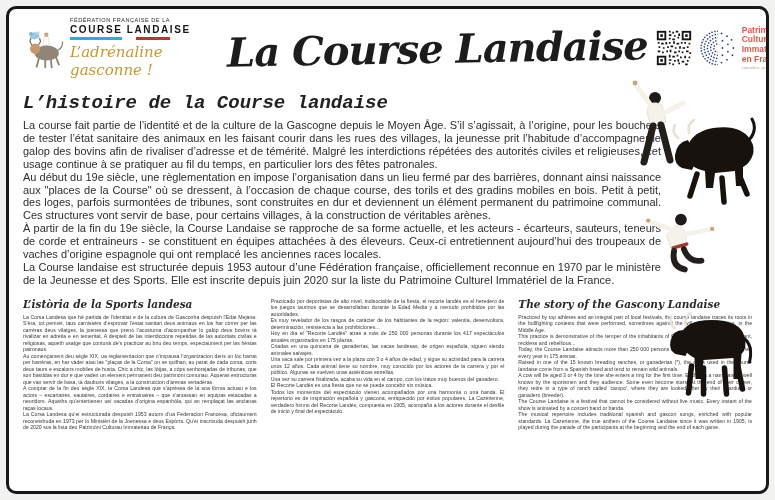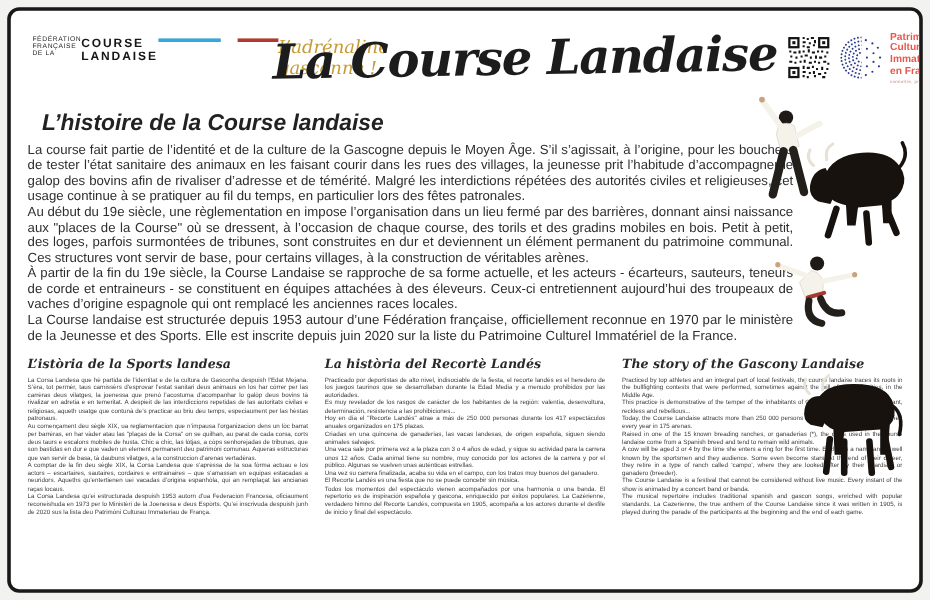--- a/index.html
+++ b/index.html
@@ -4,38 +4,38 @@
 <style>
   html,body{margin:0;padding:0;width:775px;height:500px;overflow:hidden;
     background:#f2f2f0;font-family:"Liberation Sans",sans-serif;
     -webkit-text-size-adjust:none;}
   .frame{position:absolute;left:6px;top:6px;right:6px;bottom:6px;
     background:#ffffff;border:3px solid #191919;border-radius:10px;
     padding:0 14px;box-sizing:border-box;overflow:hidden;}
   
   header{display:flex;align-items:center;gap:8px;height:70px;padding-top:4px;}
   .fed{display:flex;align-items:center;gap:4px;width:196px;flex:none;}
-  .fed-text{display:flex;flex-direction:row;}
+  .fed-text{display:flex;flex-direction:column;}
   .fed-l1{font-size:5.6px;letter-spacing:.5px;color:#2b2b2b;}
   .fed-l2{font-size:10px;font-weight:bold;letter-spacing:1.6px;color:#161616;margin-top:1px;}
   .fed-bars{display:flex;gap:14px;margin:2px 0 3px;}
   .bar-b{width:52px;height:3px;background:#35a8d8;}
   .bar-r{width:34px;height:3px;background:#b03a30;}
   .fed-tag{font-family:"DejaVu Serif",serif;font-style:italic;font-size:15px;
     color:#c59a33;}
   h1.title{flex:1;margin:0;text-align:center;font-family:"DejaVu Serif",serif;
     font-style:italic;font-weight:700;font-size:40px;color:#1c1c1c;
     letter-spacing:-1px;white-space:nowrap;transform:rotate(-1deg);}
   .pci{display:flex;align-items:center;gap:5px;flex:none;}
   .pci-lines{font-weight:bold;font-size:8.5px;line-height:1.12;color:#e8574e;
     white-space:pre-line;}
   .pci-tag{font-size:3.6px;color:#c08a84;letter-spacing:.3px;margin-top:2px;}
   
   main{position:relative;}
-  h2.story-heading{margin:9px 12px 5px;font-family:Liberation Sans, sans-serif;
+  h2.story-heading{margin:9px 0 5px;font-family:Liberation Mono, monospace;
     font-style:italic;font-weight:600;font-size:19px;color:#222;}
   .bodytext{width:638px;text-align:justify;color:#2e2e2e;
     font-size:11px;line-height:12.9px;}
   .bodytext p{margin:0;}
   .illos{position:absolute;top:-18px;right:-6px;width:136px;height:330px;}
   .illo1{position:absolute;top:0;right:2px;}
   .illo2{position:absolute;top:128px;right:36px;}
   .illo3{position:absolute;top:218px;right:0;}
   
   .cols{display:flex;gap:14px;margin-top:11px;height:152px;overflow:hidden;}
@@ -172,21 +172,20 @@
 
   <section class="cols">
     <div class="col">
       <h3>L’istòria de la Sports landesa</h3>
       <p>La Corsa Landesa que hè partida de l’identitat e de la cultura de Gasconha despuish l’Edat Mejana. S’èra, tot permèr, taus carnissèrs d’esprovar l’estat sanitari deus animaus en los har córrer per las carrèras deus vilatges, la joenessa que prenó l’acostuma d’acompanhar lo galòp deus bovins tà rivalizar en adretia e en temeritat. A despieit de las interdiccions repetidas de las autoritats civilas e religiosas, aqueth usatge que contunà de’s practicar au briu deu temps, especiaument per las hèstas patronaus.</p>
       <p>Au començament deu sègle XIX, ua reglamentacion que n’impausa l’organizacion dens un lòc barrat per barrèras, en har vàder atau las "plaças de la Corsa" on se quilhan, au parat de cada corsa, corts deus taurs e escalons mobiles de husta. Chic a chic, las lòtjas, a còps senhorejadas de tribunas, que son bastidas en dur e que vaden un element permanent deu patrimòni comunau. Aqueras estructuras que van servir de basa, tà daubuns vilatges, a la construccion d’arenas vertadèras.</p>
       <p>A comptar de la fin deu sègle XIX, la Corsa Landesa que s’aprèssa de la soa fòrma actuau e los actors – escartaires, sautaires, cordaires e entrainaires – que s’amassan en equipas estacadas a neuridors. Aqueths qu’entertienen uei vacadas d’origina espanhòla, qui an remplaçat las ancianas raças locaus.</p>
       <p>La Corsa Landesa qu’ei estructurada despuish 1953 autorn d’ua Federacion Francesa, oficiaument reconeishuda en 1973 per lo Ministèri de la Joenessa e deus Espòrts. Qu’ei inscrivuda despuish junh de 2020 sus la lista deu Patrimòni Culturau Immateriau de França.</p>
     </div>
     <div class="col">
-      <h3>La història del Recortè Landés</h3>
       <p>Practicado por deportistas de alto nivel, indisociable de la fiesta, el recorte landés es el heredero de los juegos taurinos que se desarrollaban durante la Edad Media y a menudo prohibidos por las autoridades.</p>
       <p>Es muy revelador de los rasgos de carácter de los habitantes de la región: valentía, desenvoltura, determinación, resistencia a las prohibiciones...</p>
       <p>Hoy en día el "Recorte Landés" atrae a más de 250 000 personas durante los 417 espectáculos anuales organizados en 175 plazas.</p>
       <p>Criadas en una quincena de ganaderías, las vacas landesas, de origen española, siguen siendo animales salvajes.</p>
       <p>Una vaca sale por primera vez a la plaza con 3 o 4 años de edad, y sigue su actividad para la carrera unos 12 años. Cada animal tiene su nombre, muy conocido por los actores de la carrera y por el público. Algunas se vuelven unas auténticas estrellas.</p>
       <p>Una vez su carrera finalizada, acaba su vida en el campo, con los tratos muy buenos del ganadero.</p>
       <p>El Recorte Landés es una fiesta que no se puede concebir sin música.</p>
       <p>Todos los momentos del espectáculo vienen acompañados por una harmonía o una banda. El repertorio es de inspiración española y gascona, enriquecido por éxitos populares. La Cazérienne, verdadero himno del Recorte Landés, compuesta en 1905, acompaña a los actores durante el desfile de inicio y final del espectáculo.</p>
     </div>
     <div class="col">

